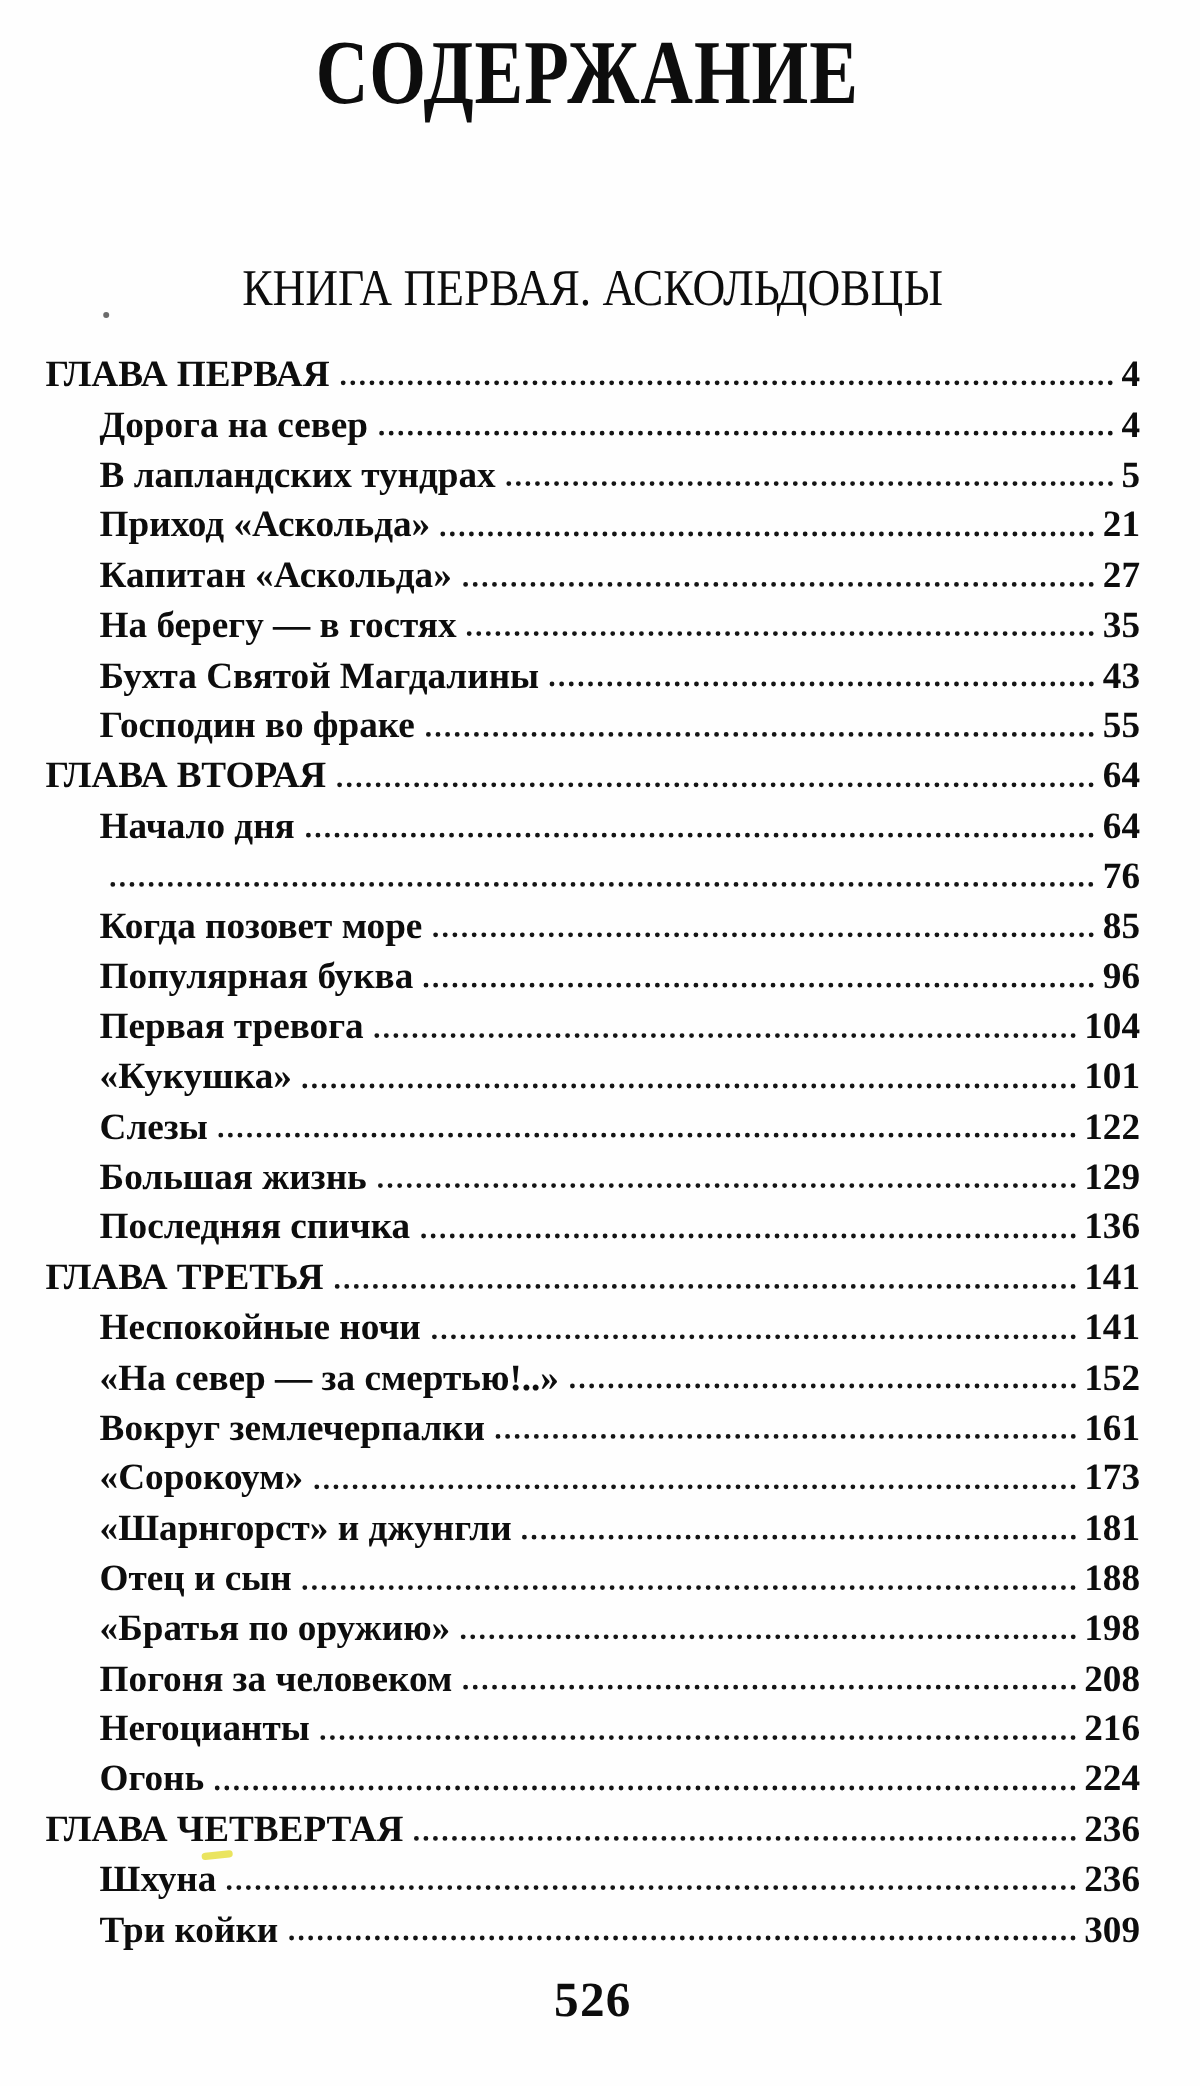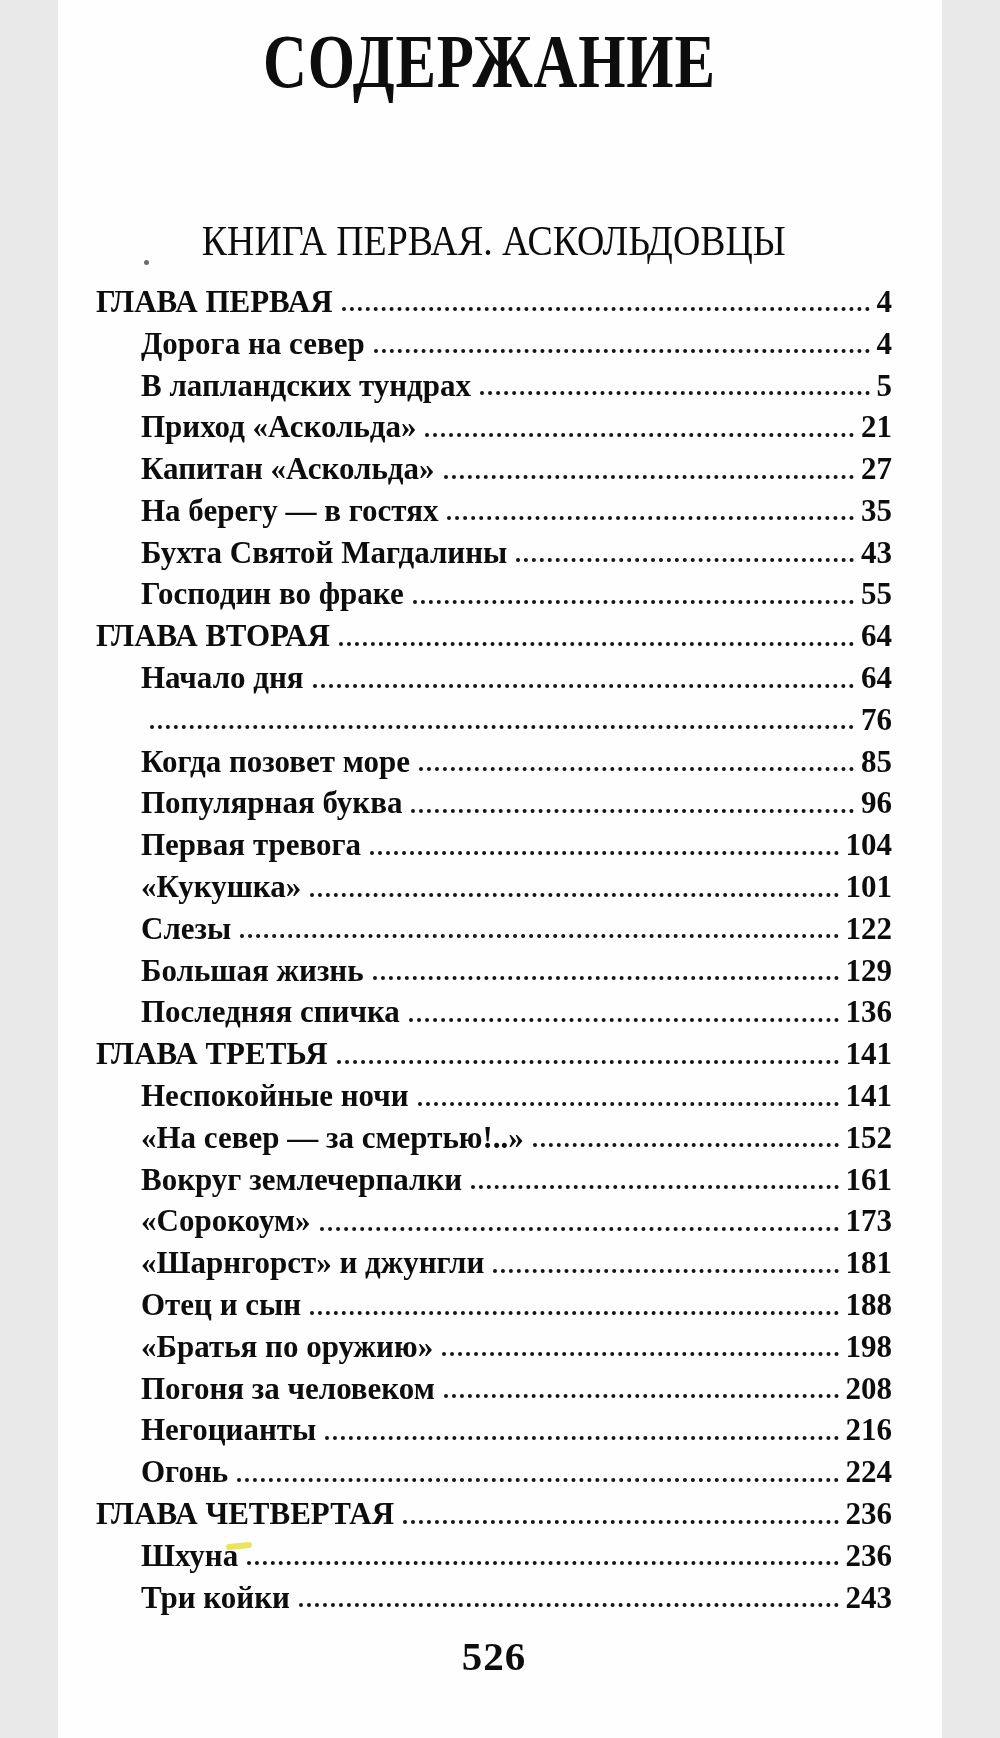--- a/index.html
+++ b/index.html
@@ -2,21 +2,21 @@
 <html><head>
 <meta charset="utf-8">
 <style>
   html, body {
     margin: 0;
     padding: 0;
     background: #e9e9e9;
   }
   .page {
     position: relative;
-    width: 884px;
+    width: 1000px;
     height: 1738px;
     margin: 0 auto;
     background: #fefefe;
     box-sizing: border-box;
     padding: 0 50px 0 38px;
     overflow: hidden;
     font-family: "Liberation Serif", "DejaVu Serif", serif;
     color: #0d0d0d;
     -webkit-font-smoothing: antialiased;
   }
@@ -41,21 +41,21 @@
     font-weight: 400;
     line-height: 1.1;
     white-space: nowrap;
   }
   .squeeze-heading {
     display: inline-block;
     transform: scaleX(0.88);
     transform-origin: 50% 50%;
   }
   .toc {
-    margin-top: 14px;
+    margin-top: 24px;
   }
   .row {
     display: flex;
     align-items: flex-end;
     height: 41.8px;
     font-size: 31px;
     font-weight: 700;
   }
   .row .label {
     white-space: nowrap;
@@ -271,21 +271,21 @@
         <span class="num">236</span>
       </div>
       <div class="row section">
         <span class="label">Шхуна</span>
         <span class="dots"></span>
         <span class="num">236</span>
       </div>
       <div class="row section">
         <span class="label">Три койки</span>
         <span class="dots"></span>
-        <span class="num">243</span>
+        <span class="num">309</span>
       </div>
     </div>
 
   <div class="footer-pagenum">526</div>
 
   <div class="speck"></div>
   <div class="yellow-mark"></div>
 
 </div>
 

